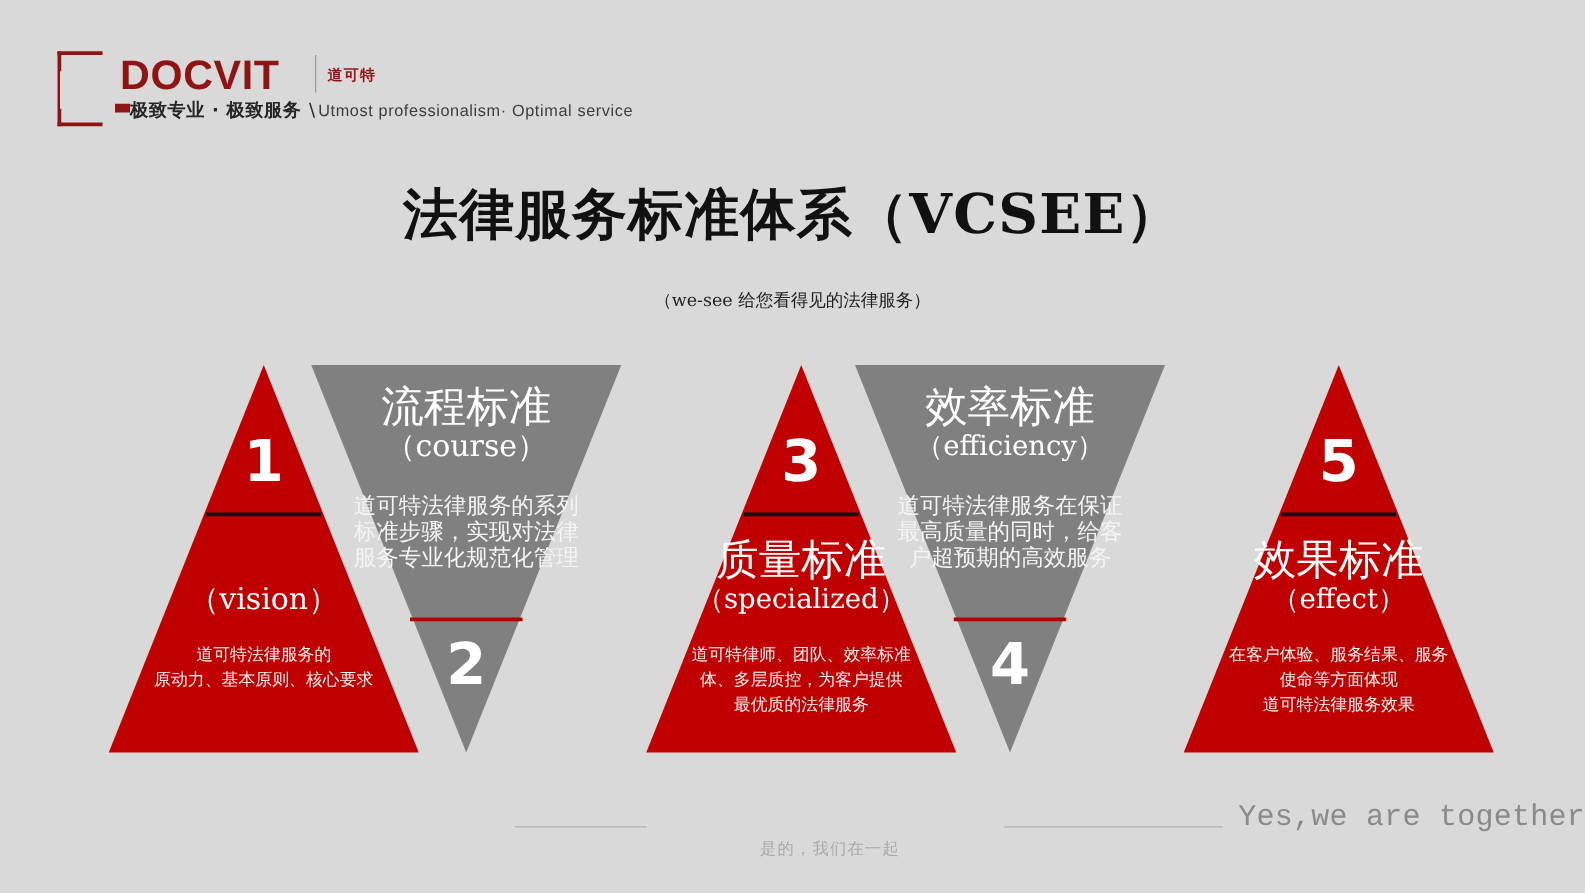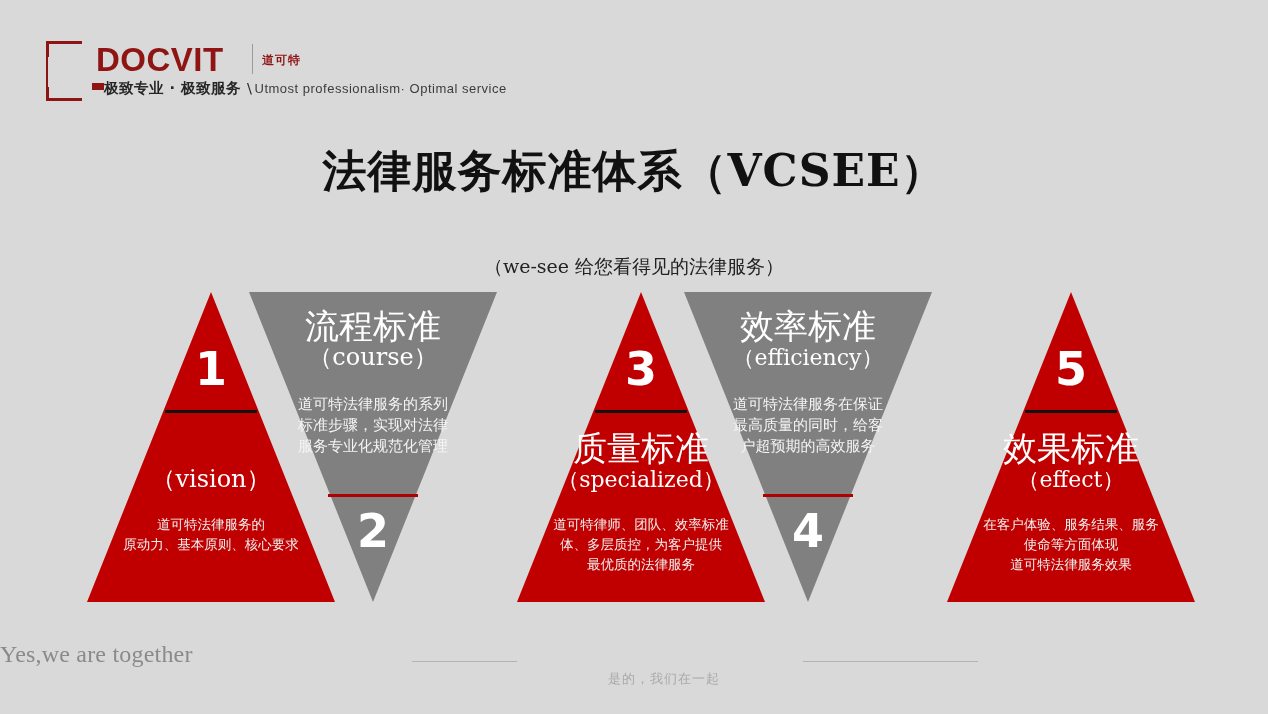--- a/index.html
+++ b/index.html
@@ -113,23 +113,22 @@
     color: #111111;
     letter-spacing: 1px;
   }
   .subtitle {
     position: absolute;
     left: 0;
     top: 232px;
     width: 1268px;
     text-align: center;
     font-family: "DejaVu Serif", serif;
-    font-size: 19px;
+    font-size: 14px;
     color: #222222;
-    margin-top: 22px;
   }
 
   
   .diagram {
     position: absolute;
     left: 0;
     top: 0;
     width: 1268px;
     height: 714px;
   }
@@ -179,41 +178,41 @@
     color: #ffffff;
   }
   .body-cn {
     font-family: "DejaVu Serif", serif;
     font-size: 13.5px;
     line-height: 20px;
     color: #f2f2f2;
   }
   .body-cn-g {
     font-family: "DejaVu Serif", serif;
-    font-size: 15px;
+    font-size: 18px;
     line-height: 21px;
     color: #f4f4f4;
   }
 
   
   .footer-line {
     position: absolute;
     height: 1px;
     background: #b3b3b3;
     top: 661px;
   }
   .footer-line.left  { left: 412px; width: 105px; }
   .footer-line.right { left: 803px; width: 175px; }
   .footer-en {
     position: absolute;
     left: 0;
     top: 641px;
     width: 1268px;
-    text-align: left;
-    font-family: Liberation Serif, serif;
+    text-align: right;
+    font-family: Liberation Mono, monospace;
     font-size: 24px;
     color: #8a8a8a;
     letter-spacing: 0.2px;
   }
   .footer-cn {
     position: absolute;
     left: 0;
     top: 670px;
     width: 1268px;
     text-align: center;

